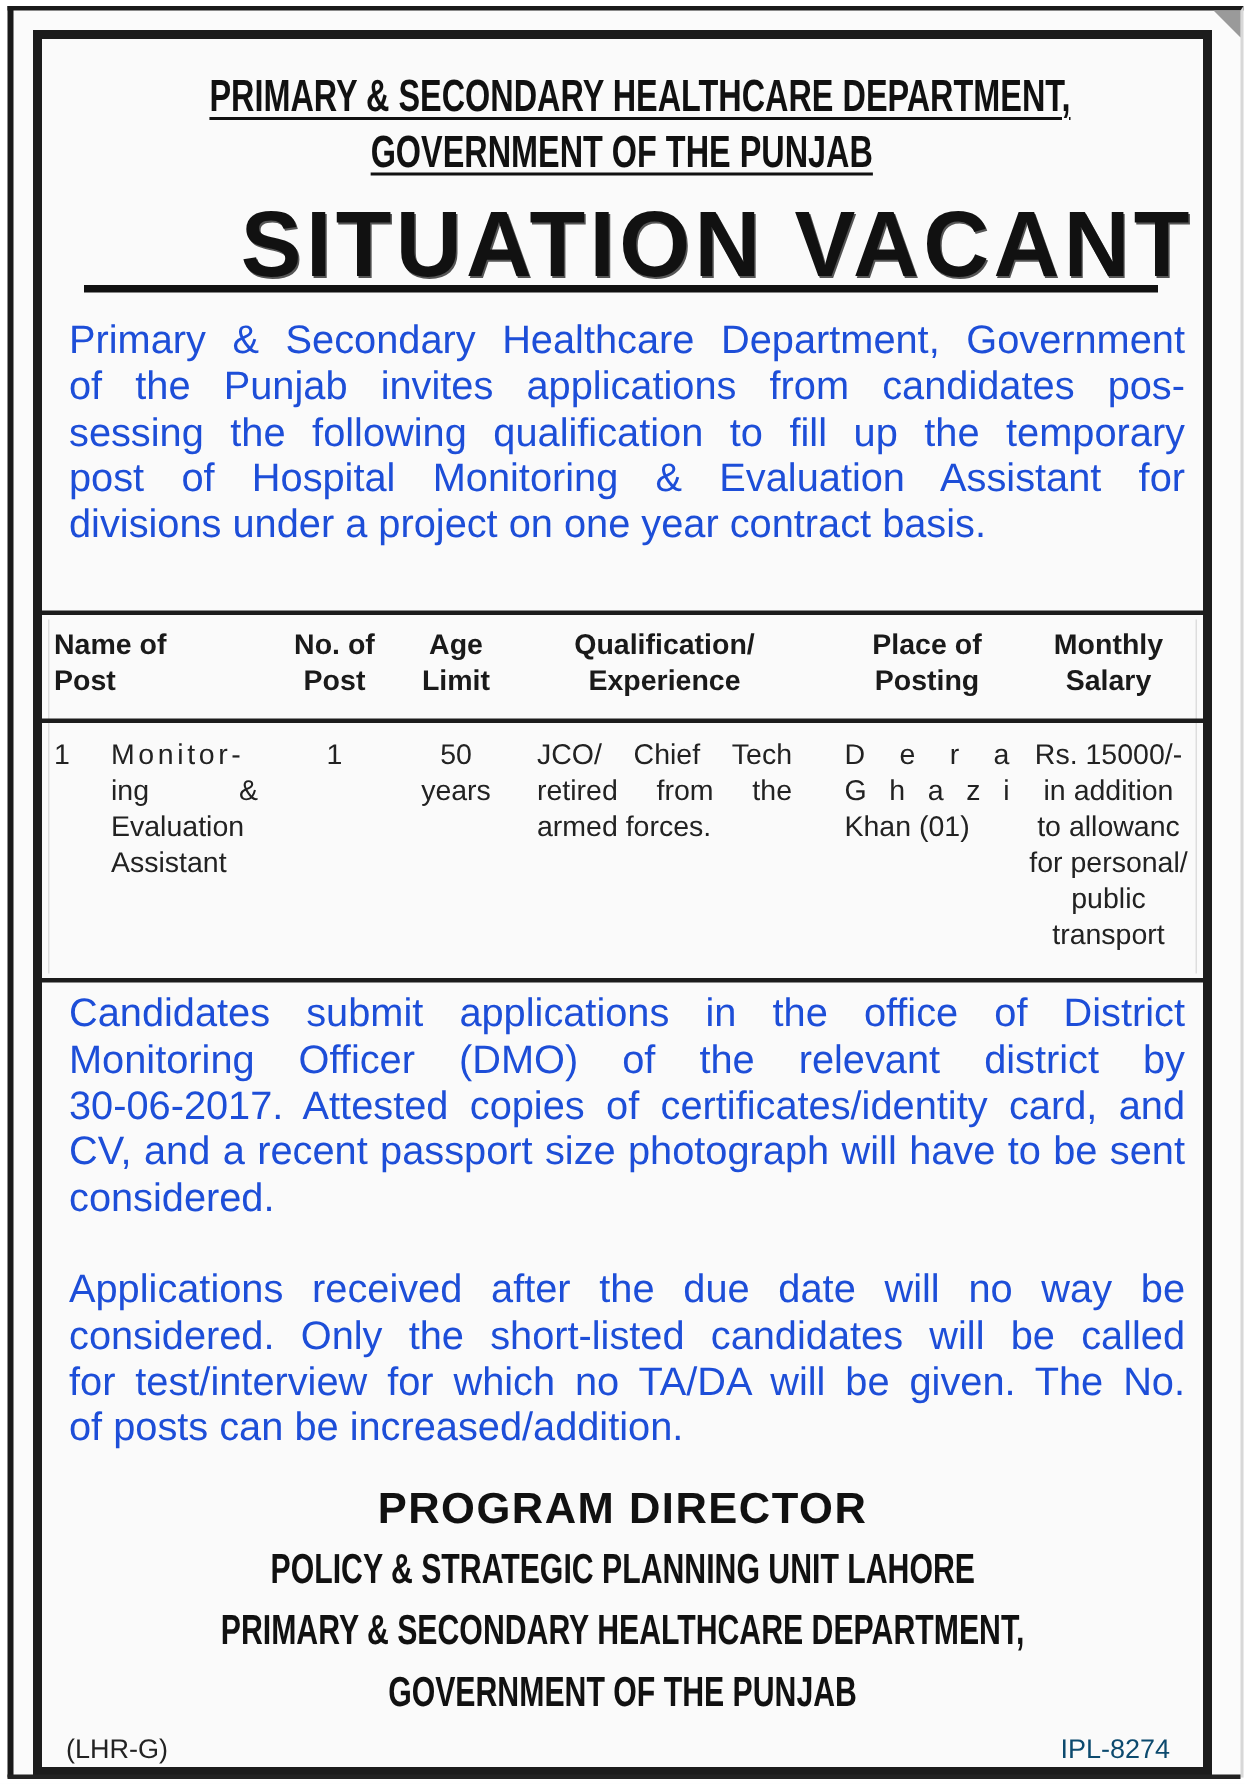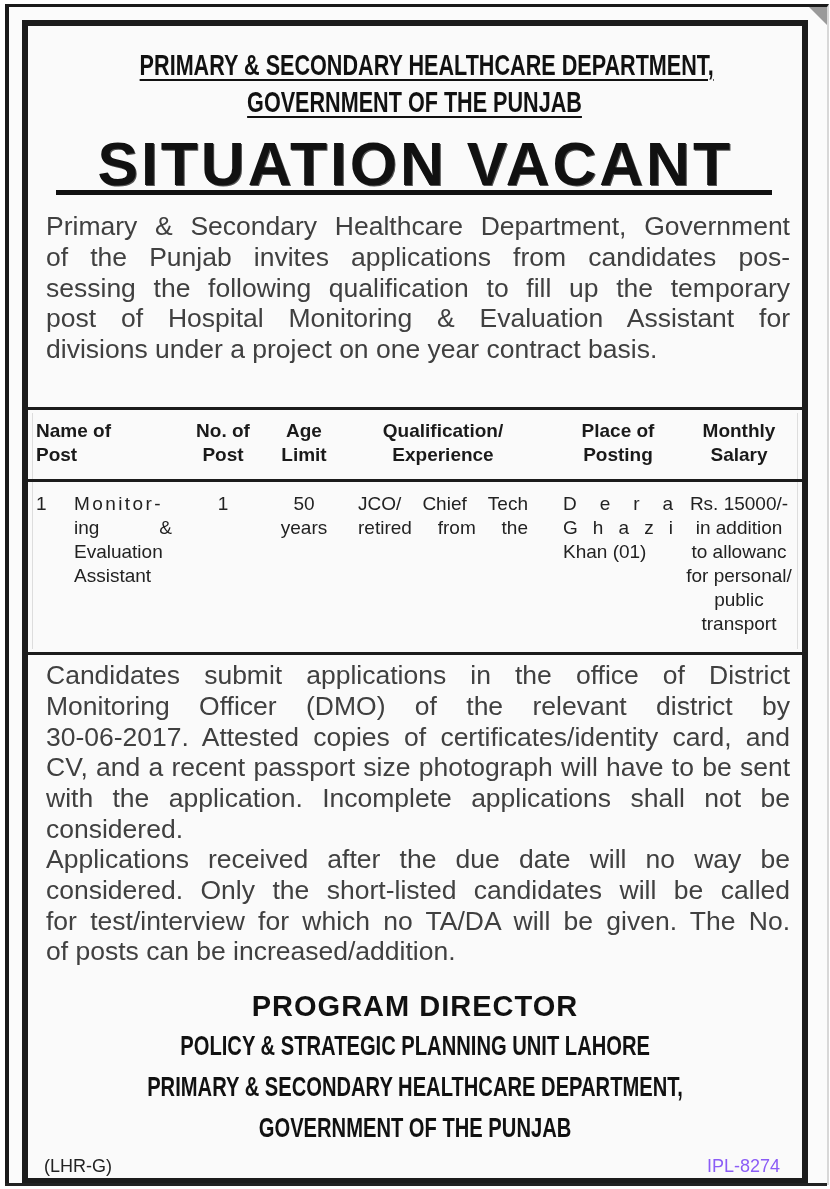--- a/index.html
+++ b/index.html
@@ -5,24 +5,24 @@
   html, body { margin:0; padding:0; background:#ffffff; }
   body { width:830px; height:1189px; position:relative; overflow:hidden; font-family:"Liberation Sans", sans-serif; color:#1a1a1a; }
   .outer { position:absolute; left:5px; top:4px; width:818px; height:1178px; border-left:4px solid #1a1a1a; border-top:3px solid #1a1a1a; border-right:2px solid #d8d8d8; background:#fbfbfb; }
   .corner { position:absolute; right:0; top:0; width:0; height:0; border-top:18px solid #9a9a9a; border-left:18px solid transparent; }
   .inner { position:absolute; left:22px; top:20px; width:774px; height:1152px; border:6px solid #1c1c1c; background:#fafafa; }
   .hdr { position:absolute; left:0; width:100%; text-align:center; font-family:"Liberation Sans", sans-serif; font-weight:bold; color:#111; }
   .cond { display:inline-block; transform:scaleX(0.72); transform-origin:center; white-space:nowrap; letter-spacing:0px; }
   .title1 { top:22px; font-size:30px; }
   .title2 { top:59px; font-size:30px; }
   .title1 .cond, .title2 .cond { text-decoration:underline; text-decoration-thickness:2px; text-underline-offset:4px; }
-  .situation { top:102px; font-size:62px; font-weight:900; letter-spacing:3px; }
+  .situation { top:102px; font-size:62px; font-weight:900; letter-spacing:3px;text-align:right; }
   .situation span { display:inline-block; transform:scaleX(0.98); text-shadow:1px 1px 0 #555; }
   .sit-line { position:absolute; left:28px; top:164px; width:716px; height:5px; background:#111; }
-  .para { position:absolute; left:18px; width:744px; font-size:26.5px; line-height:30.8px; text-align:justify; color:#404040; }
+  .para { position:absolute; left:18px; width:744px; font-size:26.5px; line-height:30.8px; text-align:justify; color:#1d4ed8; }
   .para .cond-text { display:block; }
   .para1 { top:185px; }
   .tbl-top { position:absolute; left:0; top:381px; width:774px; height:3px; background:#1c1c1c; }
   .tbl-sep { position:absolute; left:0; top:453px; width:774px; height:3px; background:#1c1c1c; }
   .tbl-bottom { position:absolute; left:0; top:626px; width:774px; height:3px; background:#1c1c1c; }
   .tbl-inner-l { position:absolute; left:4px; top:387px; width:1px; height:236px; background:#ddd; }
   .tbl-inner-r { position:absolute; right:4px; top:387px; width:1px; height:236px; background:#ddd; }
   .th { position:absolute; top:393px; font-size:19px; font-weight:bold; line-height:24px; color:#1a1a1a; }
   .td { position:absolute; top:466px; font-size:19px; line-height:24px; color:#222; }
   .c-num { left:8px; }
@@ -36,21 +36,21 @@
   .c-place-h { left:535px; width:110px; text-align:center; }
   .c-sal { left:650px; width:122px; text-align:center; }
   .para2 { top:634px; }
   .para3 { top:818px; }
   .sig { position:absolute; left:0; width:100%; text-align:center; font-weight:bold; color:#111; }
   .sig1 { top:964px; font-size:29px; letter-spacing:1px; }
   .sig2 { top:1004px; font-size:28px; }
   .sig3 { top:1045px; font-size:28px; }
   .sig4 { top:1086px; font-size:28px; }
   .foot-l { position:absolute; left:16px; top:1130px; font-size:18px; color:#222; }
-  .foot-r { position:absolute; right:22px; top:1130px; font-size:18px; color:#8b5cf6; }
+  .foot-r { position:absolute; right:22px; top:1130px; font-size:18px; color:#0c4a6e; }
   .bottom-outer { position:absolute; left:5px; top:1183px; width:822px; height:3px; background:#222; }
 </style>
 </head>
 <body>
 
 <div class="outer">
   <div class="corner"></div>
 </div>
 
 <div class="inner">
@@ -127,20 +127,21 @@
         <div style="display:flex;justify-content:space-between">
             <span>JCO/</span>
             <span>Chief</span>
             <span>Tech</span>
           </div>
         <div style="display:flex;justify-content:space-between">
             <span>retired</span>
             <span>from</span>
             <span>the</span>
           </div>
+        <div>armed forces.</div>
       </div>
       <div class="td c-place">
         <div style="display:flex;justify-content:space-between">
             <span>D</span>
             <span>e</span>
             <span>r</span>
             <span>a</span>
           </div>
         <div style="display:flex;justify-content:space-between">
             <span>G</span>
@@ -162,21 +163,20 @@
     </div>
 
     <div class="tbl-bottom"></div>
   </div>
 
   <div class="para para2">
     <span class="cond-text" style="text-align-last: justify;">Candidates submit applications in the office of District</span>
     <span class="cond-text" style="text-align-last: justify;">Monitoring Officer (DMO) of the relevant district by</span>
     <span class="cond-text" style="text-align-last: justify;">30-06-2017. Attested copies of certificates/identity card, and</span>
     <span class="cond-text" style="text-align-last: justify;">CV, and a recent passport size photograph will have to be sent</span>
-    <span class="cond-text" style="text-align-last: justify;">with the application. Incomplete applications shall not be</span>
     <span class="cond-text" style="text-align:left">considered.</span>
   </div>
 
   <div class="para para3">
     <span class="cond-text" style="text-align-last: justify;">Applications received after the due date will no way be</span>
     <span class="cond-text" style="text-align-last: justify;">considered. Only the short-listed candidates will be called</span>
     <span class="cond-text" style="text-align-last: justify;">for test/interview for which no TA/DA will be given. The No.</span>
     <span class="cond-text" style="text-align:left">of posts can be increased/addition.</span>
   </div>
 

